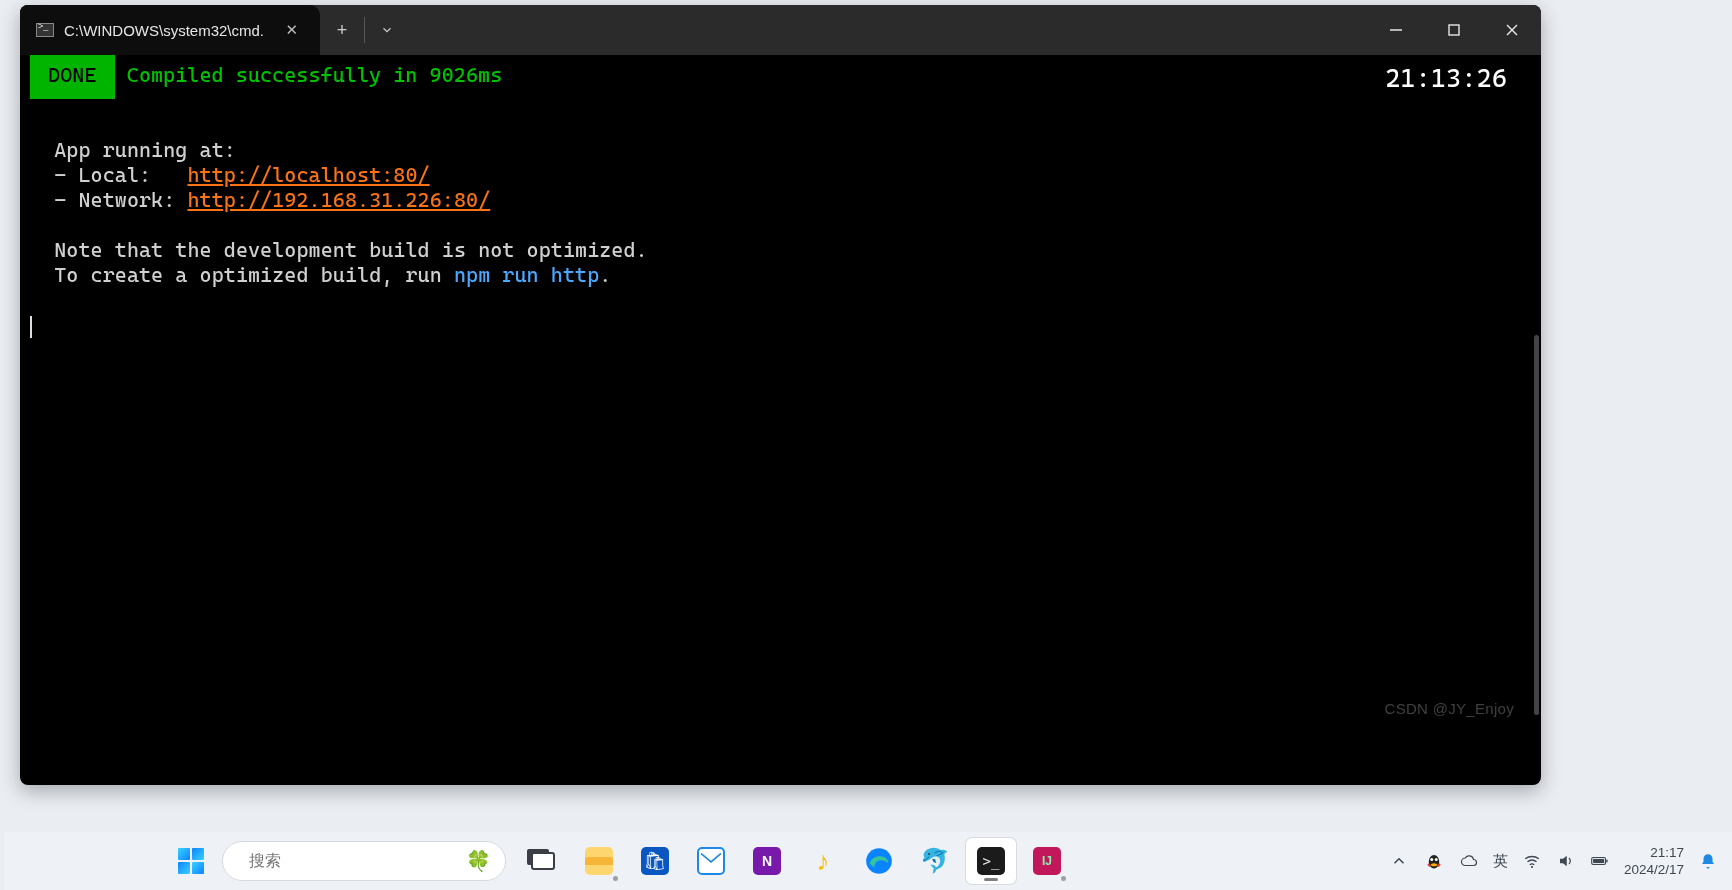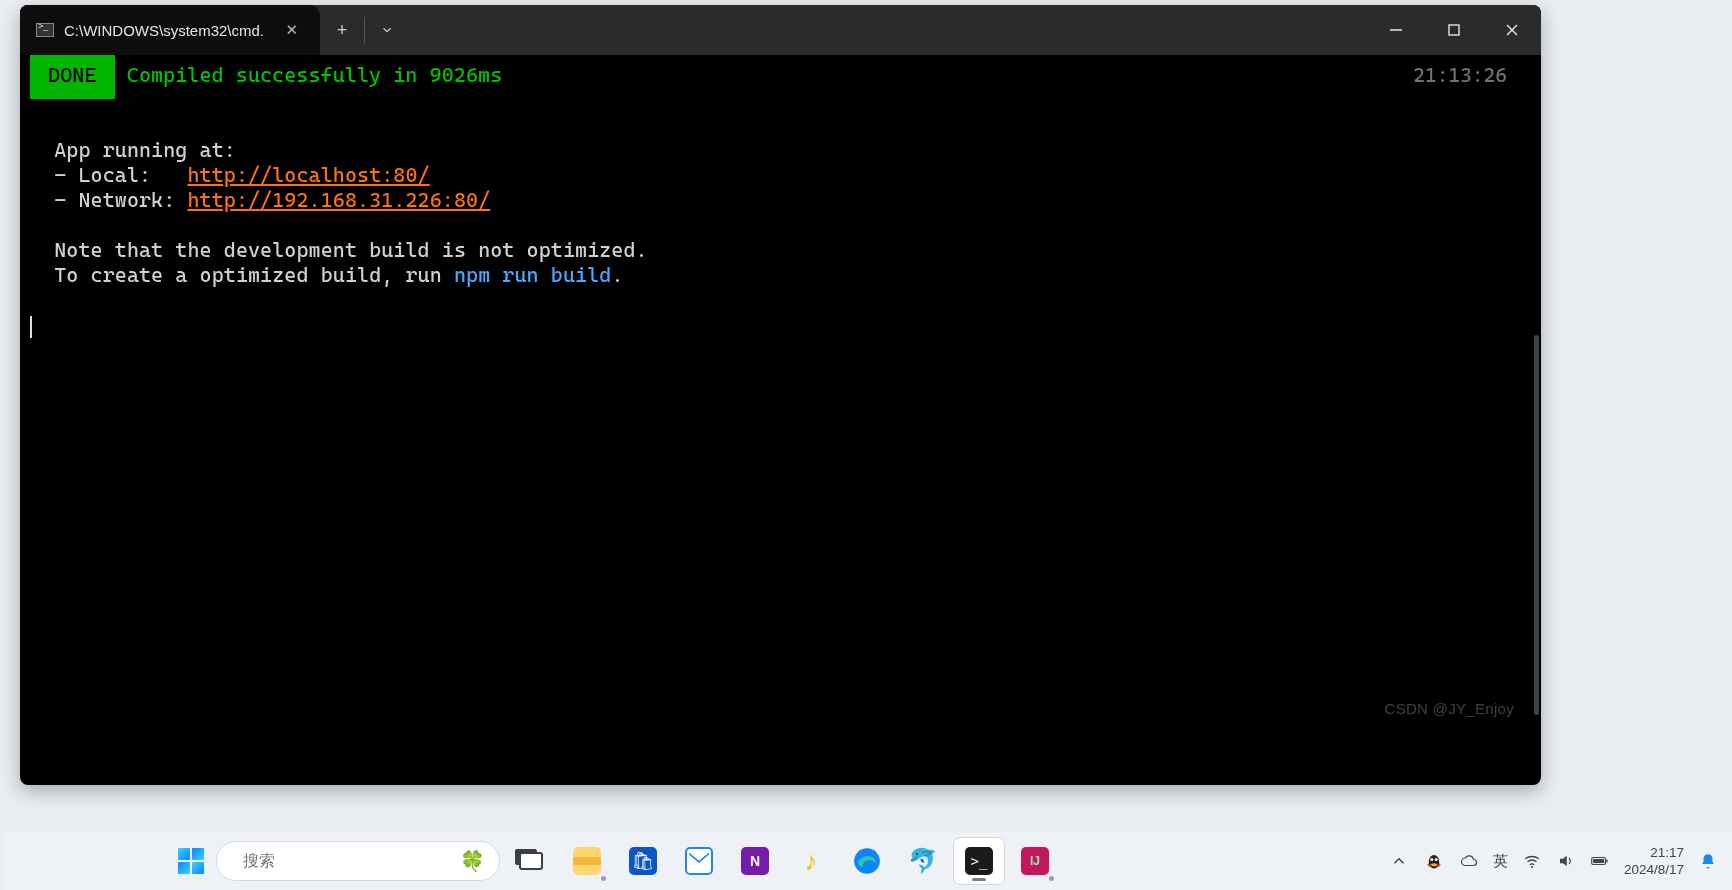--- a/index.html
+++ b/index.html
@@ -35,33 +35,33 @@
 
   .term-body {
     padding: 8px 10px; font-family: "Cascadia Mono","Consolas",monospace;
     font-size: 20.5px; line-height: 25px; white-space: pre; color: #d0d0d0;
     letter-spacing: 0.1px;
   }
   .done-badge { background: #00b400; color: #000; padding: 12px 6px; }
   .green { color: #00c200; margin-top: 16px; }
   .cyan { color: #f97316; text-decoration: underline; }
   .cyan2 { color: #4aa8ff; }
-  .time-right { position: absolute; right: 34px; top: 58px; color: #737373; font-family: "Cascadia Mono","Consolas",monospace; font-size: 20px; }
+  .time-right { position: absolute; right: 34px; top: 58px; color: #ffffff; font-family: "Cascadia Mono","Consolas",monospace; font-size: 26px; }
   .cursor { display: inline-block; width: 2px; height: 22px; background: #ddd; vertical-align: bottom; margin-left: 0; }
 
   .win-scroll { position: absolute; right: 2px; top: 330px; width: 5px; height: 380px; background: #444; border-radius: 3px; }
 
   
   .watermark { position: absolute; right: 218px; top: 700px; color: rgba(180,180,180,.35); font-size: 15px; letter-spacing: .3px; pointer-events: none; }
 
   
   .taskbar {
     position: absolute; left: 4px; right: 0; bottom: 0; height: 58px;
     background: #eef1f5; display: flex; align-items: center;
-    padding: 0 14px 0 0; gap: 2px;
+    padding: 0 14px 0 0; gap: 8px;
   }
   .start {
     width: 46px; height: 46px; display: flex; align-items: center; justify-content: center;
     margin-left: 164px; cursor: pointer;
   }
   .start-tiles { width: 26px; height: 26px; display: grid; grid-template-columns: 1fr 1fr; grid-template-rows: 1fr 1fr; gap: 2px; }
   .st { border-radius: 1px; }
   .st1 { background: #35c2f1; } .st2 { background: #7fdb4a; }
   .st3 { background: #f7b500; } .st4 { background: #f25022; }
   .start-tiles .st1{background:linear-gradient(135deg,#3bd1ff,#0a84ff);}
@@ -150,21 +150,21 @@
   <div class="time-right">21:13:26</div>
 
   <div class="term-body"><span class="done-badge"> DONE </span><span class="green"> Compiled successfully in 9026ms</span>
 
 
 <span>  App running at:</span>
 <span>  - Local:   </span><span class="cyan">http://localhost:80/</span>
 <span>  - Network: </span><span class="cyan">http://192.168.31.226:80/</span>
 
 <span>  Note that the development build is not optimized.</span>
-<span>  To create a optimized build, run </span><span class="cyan2">npm run build</span><span>.</span>
+<span>  To create a optimized build, run </span><span class="cyan2">npm run http</span><span>.</span>
 
 <span class="cursor"></span></div>
 
   <div class="win-scroll"></div>
 </div>
 
 <div class="watermark">CSDN @JY_Enjoy</div>
 
 <div class="taskbar">
   <div class="start">
@@ -265,21 +265,21 @@
       </div>
     <div class="tray-ico">
         <svg viewBox="0 0 26 14">
           <rect x="1" y="2" width="20" height="10" rx="2" stroke="#3f4750" stroke-width="1.6" fill="none"></rect>
           <rect x="22" y="5" width="2" height="4" fill="#3f4750"></rect>
           <rect x="3" y="4" width="16" height="6" fill="#3f4750"></rect>
         </svg>
       </div>
     <div class="clock">
       <div>21:17</div>
-      <div>2024/8/17</div>
+      <div>2024/2/17</div>
     </div>
     <div class="tray-ico bell">
         <svg viewBox="0 0 24 24">
           <path d="M12 3a6 6 0 00-6 6v4l-2 3h16l-2-3V9a6 6 0 00-6-6zM10 20a2 2 0 004 0"></path>
         </svg>
       </div>
   </div>
 </div>
 
 </body></html>

